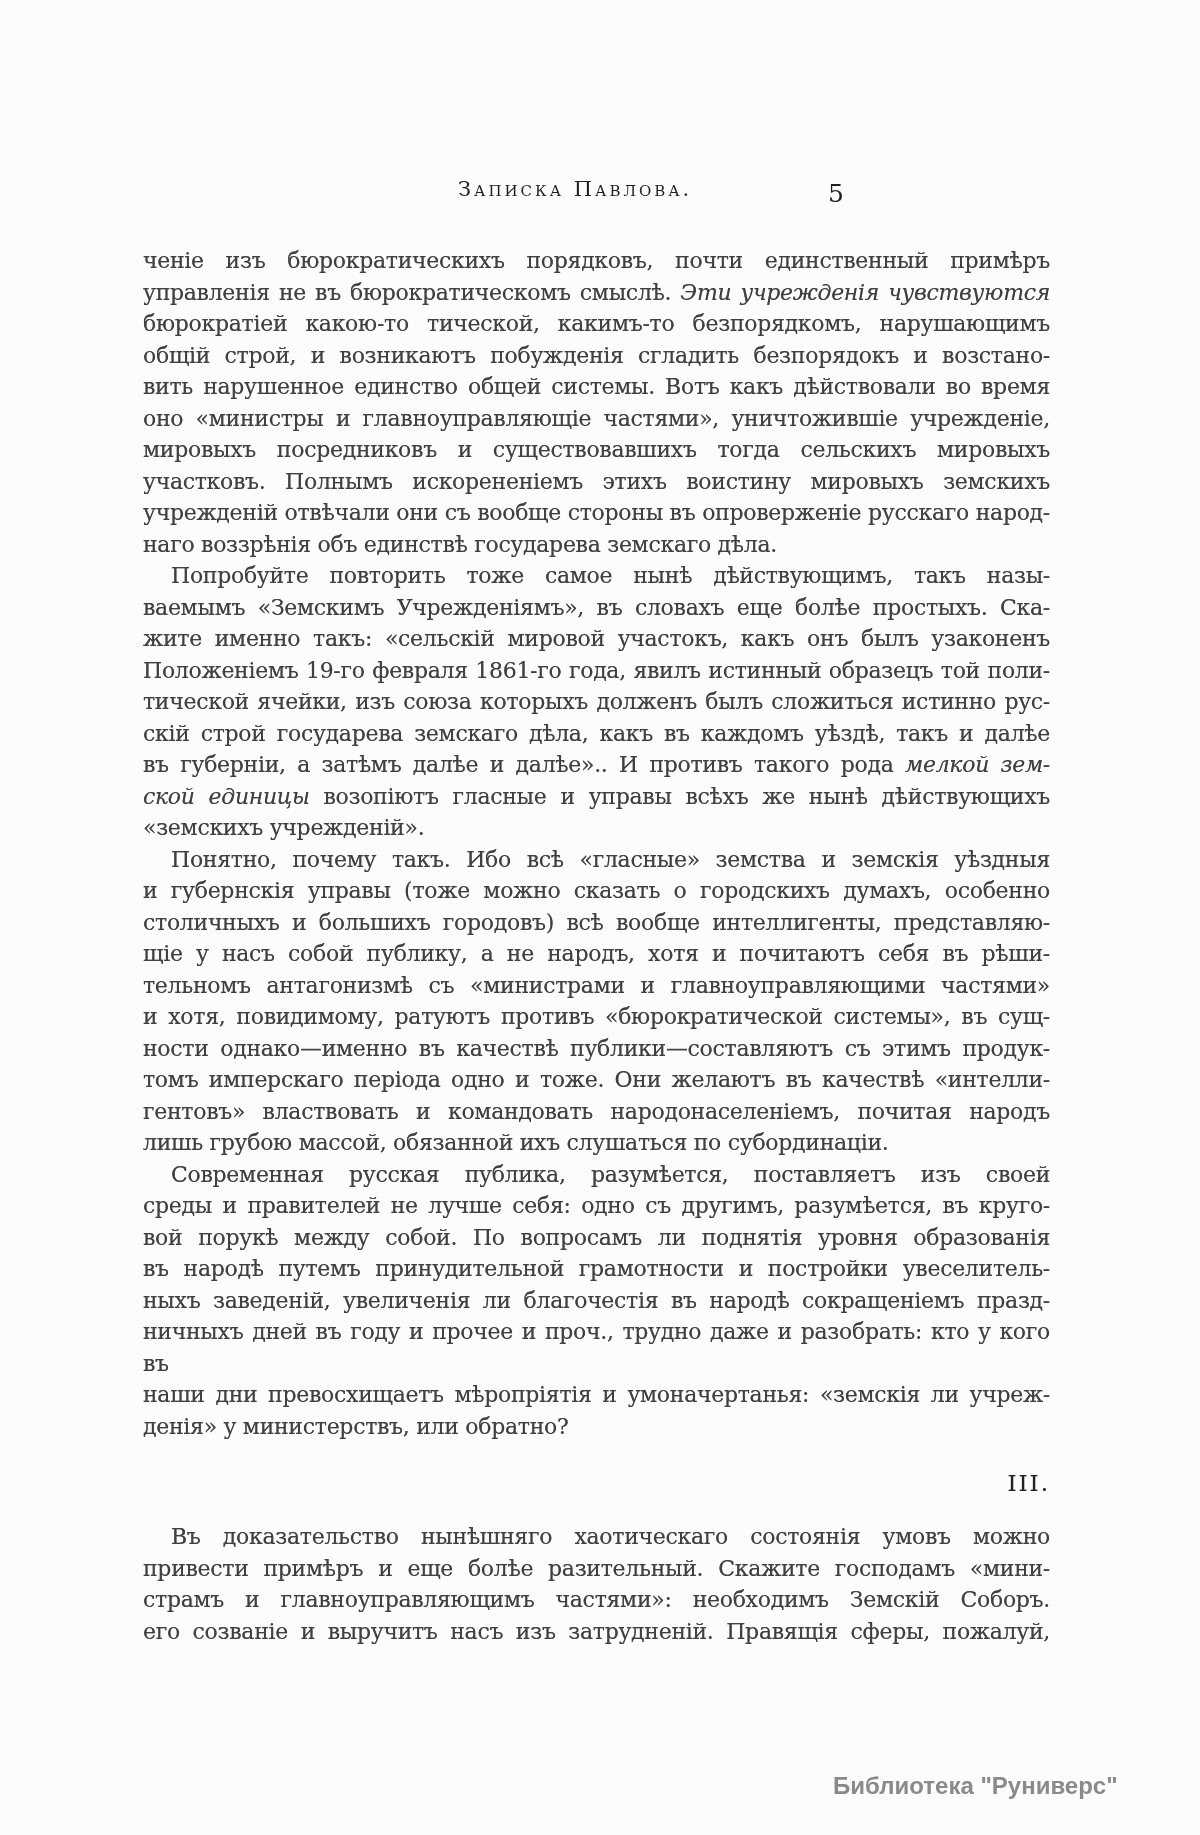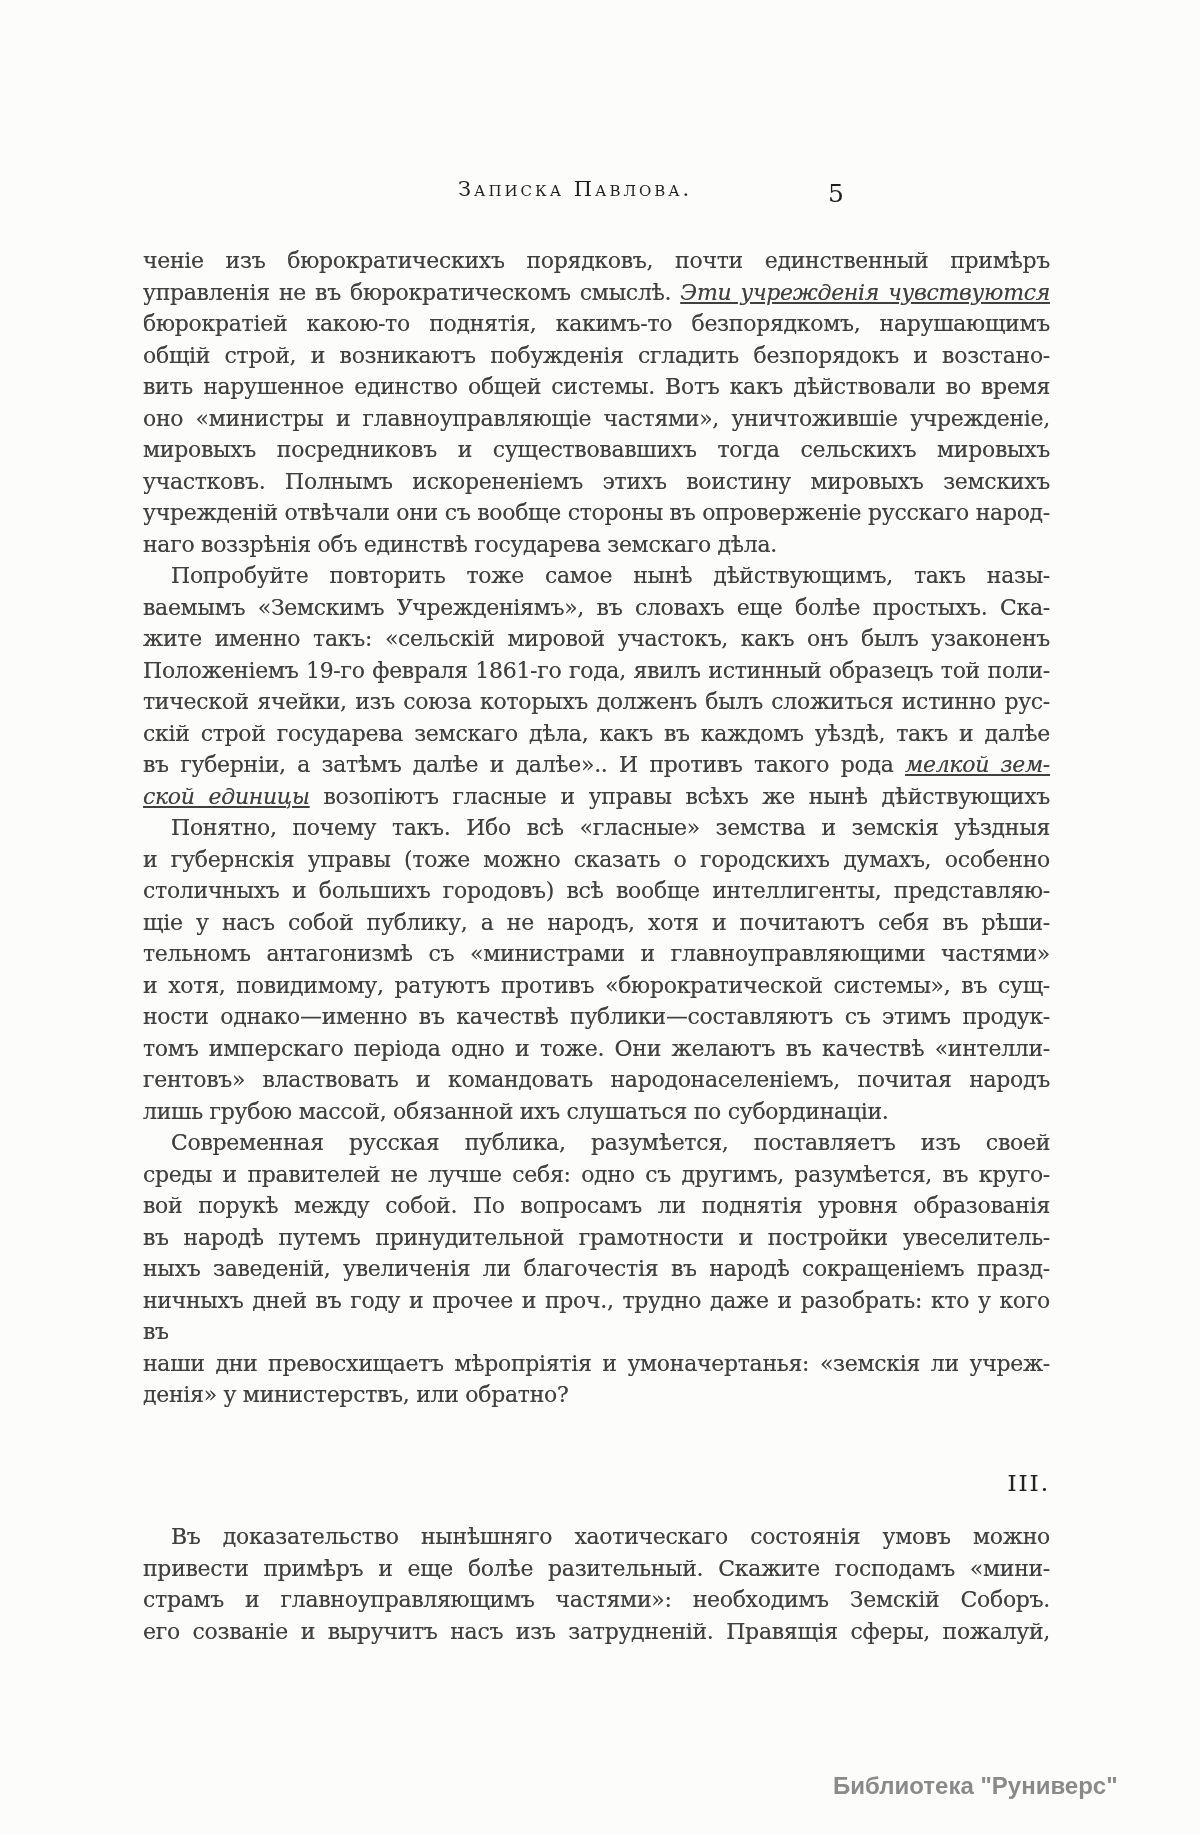--- a/index.html
+++ b/index.html
@@ -26,21 +26,21 @@
     color:#404040;
     font-size:22px; line-height:31.5px;
     letter-spacing:-0.3px;
     text-shadow:0 0 0.5px rgba(40,40,40,.55);
   }
   #part1 { top:245px; }
   #part2 { top:1521px; }
   .line { text-align:justify; text-align-last:justify; }
   .line.last { text-align-last:left; }
   .line.indent { text-indent:28px; }
-  .line em { font-style:italic;text-decoration:underline; }
+  .line em { font-style:italic; }
   .section-heading {
     position:absolute; top:1470px; left:143px; width:907px;
     text-align:right;
     font-size:23px; letter-spacing:2px;
     color:#222;
     text-shadow:0 0 0.5px rgba(40,40,40,.55);
   }
   .watermark {
     position:absolute; top:1772px; left:833px;
     font-family:"Liberation Sans", sans-serif;
@@ -51,38 +51,39 @@
 </head>
 <body>
 
 <div class="header-title">Записка Павлова.</div>
 <div class="page-num">5</div>
 
 <div id="part1" class="text-col">
     <div>
       <div class="line"><span>ченіе изъ бюрократическихъ порядковъ, почти единственный примѣръ</span></div>
       <div class="line"><span>управленія не въ бюрократическомъ смыслѣ. </span><em>Эти учрежденія чувствуются</em></div>
-      <div class="line"><span>бюрократіей какою-то поднятія, какимъ-то безпорядкомъ, нарушающимъ</span></div>
+      <div class="line"><span>бюрократіей какою-то тической, какимъ-то безпорядкомъ, нарушающимъ</span></div>
       <div class="line"><span>общій строй, и возникаютъ побужденія сгладить безпорядокъ и возстано-</span></div>
       <div class="line"><span>вить нарушенное единство общей системы. Вотъ какъ дѣйствовали во время</span></div>
       <div class="line"><span>оно «министры и главноуправляющіе частями», уничтожившіе учрежденіе,</span></div>
       <div class="line"><span>мировыхъ посредниковъ и существовавшихъ тогда сельскихъ мировыхъ</span></div>
       <div class="line"><span>участковъ. Полнымъ искорененіемъ этихъ воистину мировыхъ земскихъ</span></div>
       <div class="line"><span>учрежденій отвѣчали они съ вообще стороны въ опроверженіе русскаго народ-</span></div>
       <div class="line last"><span>наго воззрѣнія объ единствѣ государева земскаго дѣла.</span></div>
     </div>
     <div>
       <div class="line indent"><span>Попробуйте повторить тоже самое нынѣ дѣйствующимъ, такъ назы-</span></div>
       <div class="line"><span>ваемымъ «Земскимъ Учрежденіямъ», въ словахъ еще болѣе простыхъ. Ска-</span></div>
       <div class="line"><span>жите именно такъ: «сельскій мировой участокъ, какъ онъ былъ узаконенъ</span></div>
       <div class="line"><span>Положеніемъ 19-го февраля 1861-го года, явилъ истинный образецъ той поли-</span></div>
       <div class="line"><span>тической ячейки, изъ союза которыхъ долженъ былъ сложиться истинно рус-</span></div>
       <div class="line"><span>скій строй государева земскаго дѣла, какъ въ каждомъ уѣздѣ, такъ и далѣе</span></div>
       <div class="line"><span>въ губерніи, а затѣмъ далѣе и далѣе».. И противъ такого рода </span><em>мелкой зем-</em></div>
       <div class="line"><em>ской единицы</em><span> возопіютъ гласные и управы всѣхъ же нынѣ дѣйствующихъ</span></div>
+      <div class="line last"><span>«земскихъ учрежденій».</span></div>
     </div>
     <div>
       <div class="line indent"><span>Понятно, почему такъ. Ибо всѣ «гласные» земства и земскія уѣздныя</span></div>
       <div class="line"><span>и губернскія управы (тоже можно сказать о городскихъ думахъ, особенно</span></div>
       <div class="line"><span>столичныхъ и большихъ городовъ) всѣ вообще интеллигенты, представляю-</span></div>
       <div class="line"><span>щіе у насъ собой публику, а не народъ, хотя и почитаютъ себя въ рѣши-</span></div>
       <div class="line"><span>тельномъ антагонизмѣ съ «министрами и главноуправляющими частями»</span></div>
       <div class="line"><span>и хотя, повидимому, ратуютъ противъ «бюрократической системы», въ сущ-</span></div>
       <div class="line"><span>ности однако—именно въ качествѣ публики—составляютъ съ этимъ продук-</span></div>
       <div class="line"><span>томъ имперскаго періода одно и тоже. Они желаютъ въ качествѣ «интелли-</span></div>

